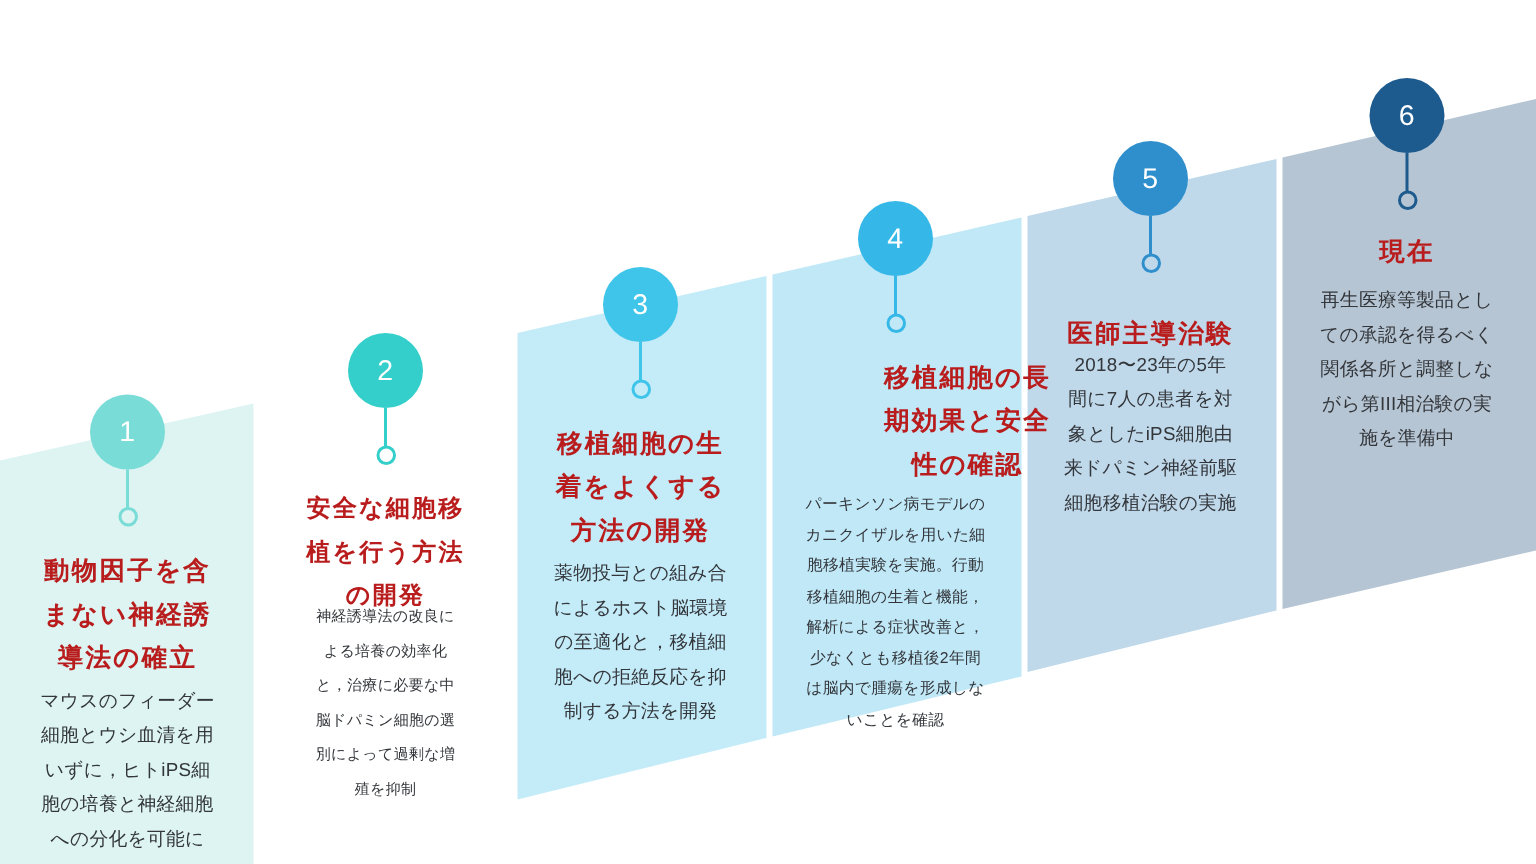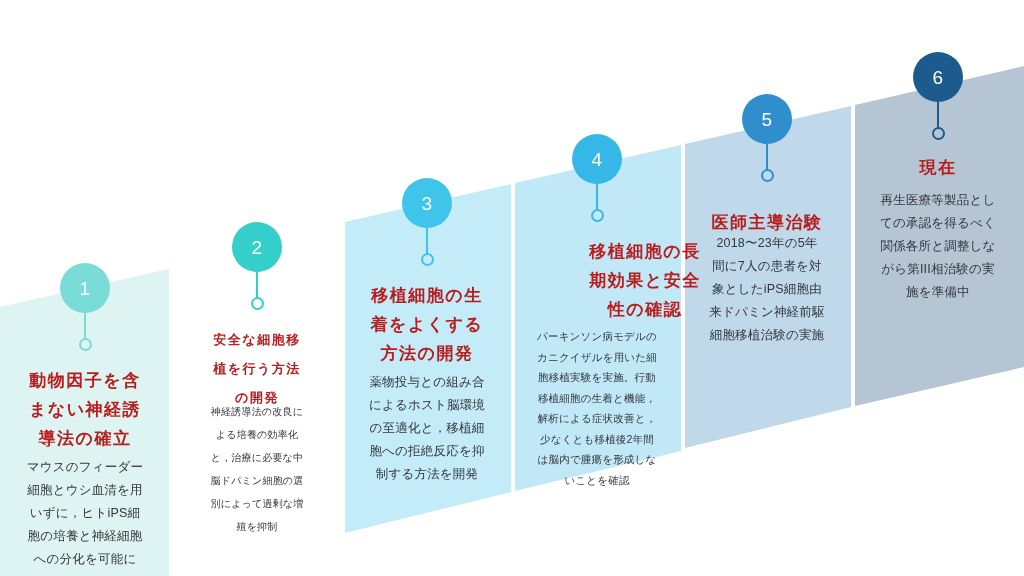--- a/index.html
+++ b/index.html
@@ -121,21 +121,21 @@
   </div>
 
   <div class="step" style="left:172px; top:222px; width:170px; height:354px;">
     <div class="marker-wrap" style="top:0px;">
       <div class="marker" style="background: rgb(52, 207, 203);">
         <span>2</span>
       </div>
       <div class="stem" style="background: rgb(52, 207, 203);"></div>
       <div class="ring" style="border-color: rgb(52, 207, 203);"></div>
     </div>
-    <div class="step-title" style="top:103px; font-size:13px; line-height:29px;">
+    <div class="step-title" style="top:103px; font-size:16px; line-height:29px;">
       <div>安全な細胞移</div>
       <div>植を行う方法</div>
       <div>の開発</div>
     </div>
     <div class="step-body" style="top:178px; font-size:10px; line-height:23px;">
       <div>神経誘導法の改良に</div>
       <div>よる培養の効率化</div>
       <div>と，治療に必要な中</div>
       <div>脳ドパミン細胞の選</div>
       <div>別によって過剰な増</div>

